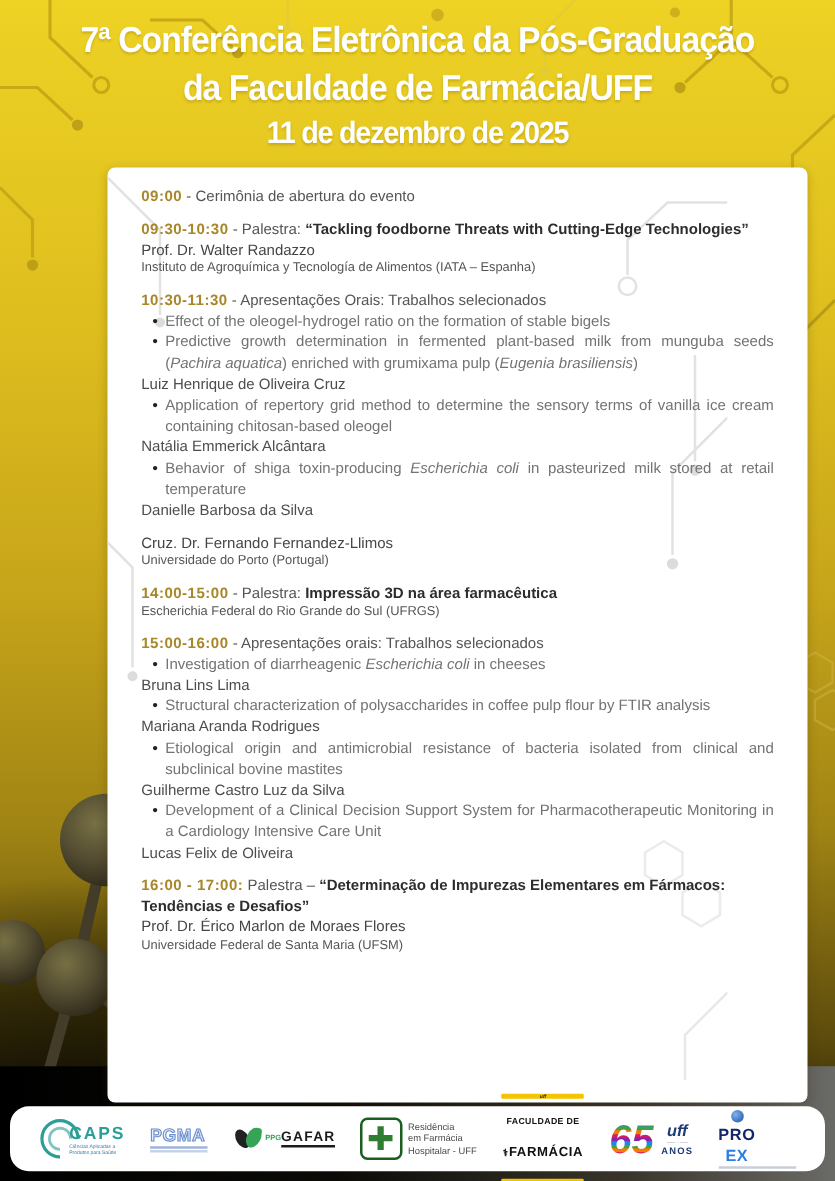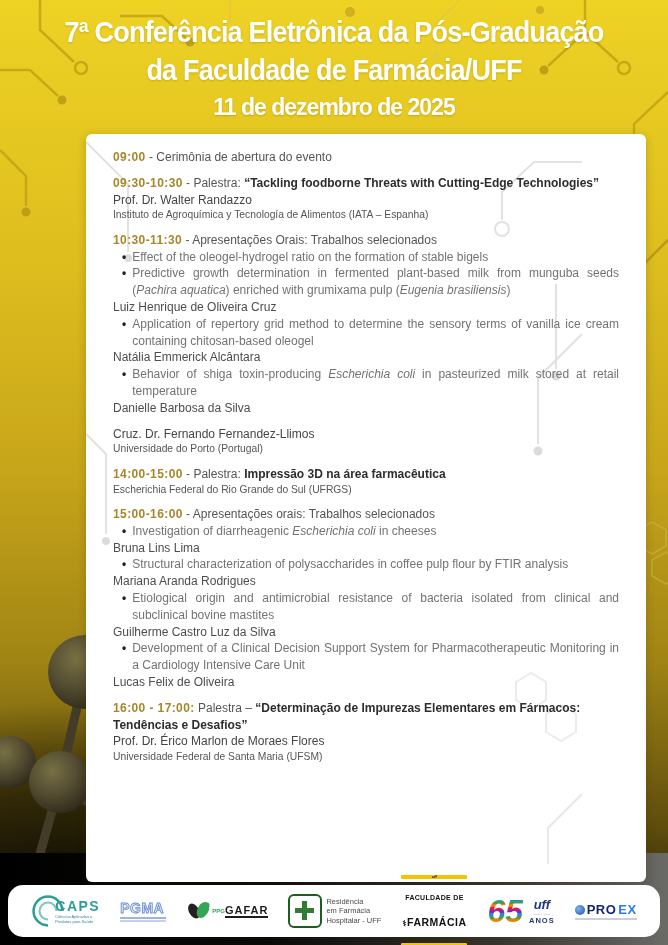--- a/index.html
+++ b/index.html
@@ -60,21 +60,21 @@
   .farm-l2{font-size:10.5px;font-weight:900;color:#111;letter-spacing:.5px;line-height:1.05;}
   .farm-ico{font-size:8px;color:#111;}
   .n65{font-size:32px;font-weight:900;font-style:italic;line-height:.9;
     background:repeating-linear-gradient(0deg,#d81b60 0 3px,#f57c00 3px 6px,#43a047 6px 9px,#1e88e5 9px 12px,#8e24aa 12px 15px);
     -webkit-background-clip:text;background-clip:text;color:transparent;}
   .uff65{display:flex;flex-direction:column;align-items:center;margin-left:2px;}
   .uff-word{font-size:13px;font-weight:900;font-style:italic;color:#1f3b73;line-height:1;}
   .uff-years{font-size:4px;color:#888;line-height:1.4;}
   .uff-anos{font-size:7.5px;font-weight:900;color:#1f3b73;letter-spacing:1px;line-height:1;}
   .proex{flex-direction:column;align-items:flex-start;gap:1px;}
-  .proex-row{display:flex;align-items:center;gap:2px;}
+  .proex-row{display:flex;align-items:center;gap:2px;flex-direction:column;}
   .proex-ico{width:10px;height:10px;border-radius:50%;background:radial-gradient(circle at 35% 35%,#7db4ef,#1a4fa0);}
   .proex-pro{font-size:13px;font-weight:900;color:#14266b;letter-spacing:.5px;}
   .proex-ex{font-size:13px;font-weight:900;color:#2a7de1;letter-spacing:.5px;}
   .proex-sub{width:62px;height:2px;background:#c9ced8;}
 </style>
 </head>
 <body>
 
 <div class="page">
 

